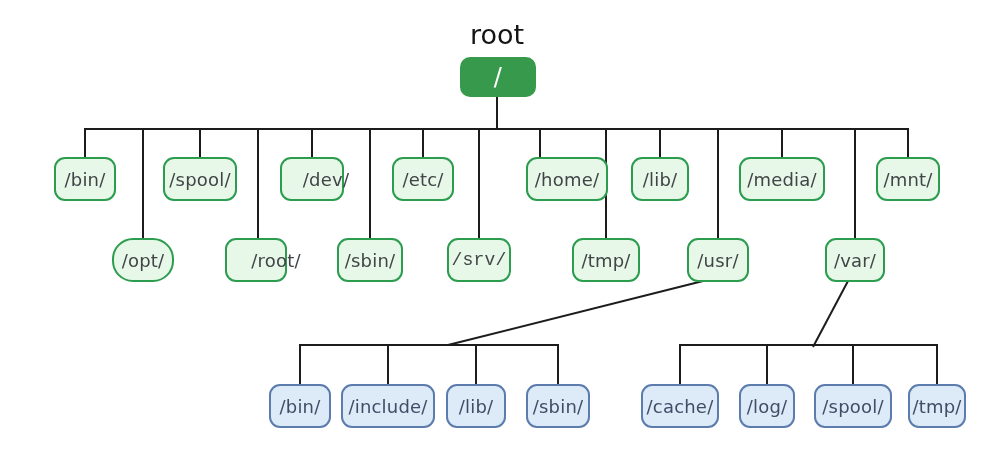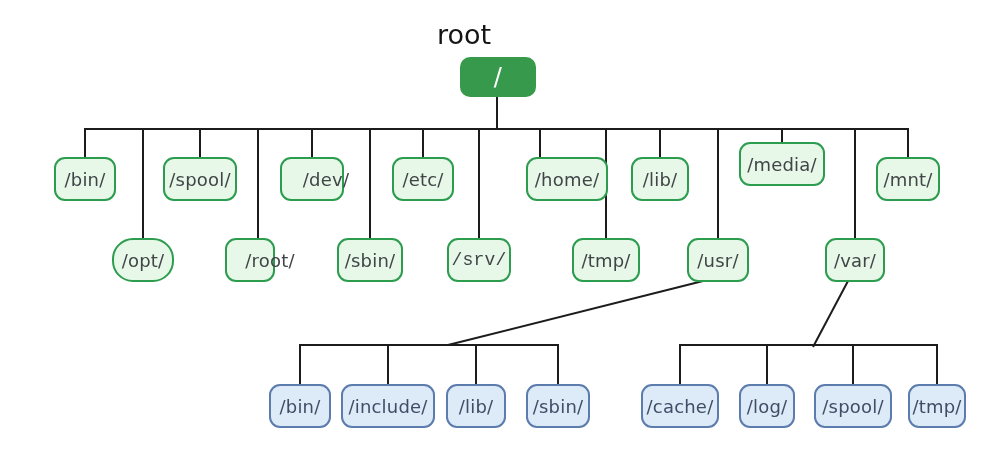--- a/index.html
+++ b/index.html
@@ -53,21 +53,21 @@
     color: var(--root-text, #ffffff);
     height: 40px;
     border-radius: 10px;
     font-size: 24px;
   }
   .caption {
     position: absolute;
     left: 437px;
     top: 19px;
     width: 120px;
-    text-align: left;
+    text-align: center;
     font-size: 27px;
     font-weight: 500;
     color: #151515;
   }
 </style>
 </head>
 <body>
 
 <div class="canvas">
 
@@ -86,25 +86,25 @@
 
   <div class="caption">root</div>
   <div class="node rootbox" style="left:460px; top:57px; width:76px;">/</div>
 
   <div class="node green" style="left:54px;  top:157px; width:62px;">/bin/</div>
   <div class="node green" style="left:163px; top:157px; width:74px;">/spool/</div>
   <div class="node green" style="left:280px; top:157px; width:64px;padding-left:28px;">/dev/</div>
   <div class="node green" style="left:392px; top:157px; width:62px;">/etc/</div>
   <div class="node green" style="left:499px; top:157px; width:82px;margin-left:27px;">/home/</div>
   <div class="node green" style="left:631px; top:157px; width:58px;">/lib/</div>
-  <div class="node green" style="left:739px; top:142px; width:86px;">/media/</div>
+  <div class="node green" style="left:739px; top:157px; width:86px;">/media/</div>
   <div class="node green" style="left:876px; top:157px; width:64px;text-align:center;">/mnt/</div>
 
   <div class="node green" style="left:112px; top:238px; width:62px;border-radius:21px;">/opt/</div>
-  <div class="node green" style="left:225px; top:238px; width:50px;padding-left:40px;">/root/</div>
+  <div class="node green" style="left:225px; top:238px; width:62px;padding-left:40px;">/root/</div>
   <div class="node green" style="left:337px; top:238px; width:66px;">/sbin/</div>
   <div class="node green" style="left:447px; top:238px; width:64px;font-family:Liberation Mono, monospace;">/srv/</div>
   <div class="node green" style="left:572px; top:238px; width:68px;">/tmp/</div>
   <div class="node green" style="left:687px; top:238px; width:62px;">/usr/</div>
   <div class="node green" style="left:825px; top:238px; width:60px;">/var/</div>
 
   <div class="node blue" style="left:269px; top:384px; width:62px;">/bin/</div>
   <div class="node blue" style="left:341px; top:384px; width:94px;">/include/</div>
   <div class="node blue" style="left:446px; top:384px; width:60px;">/lib/</div>
   <div class="node blue" style="left:526px; top:384px; width:64px;">/sbin/</div>

